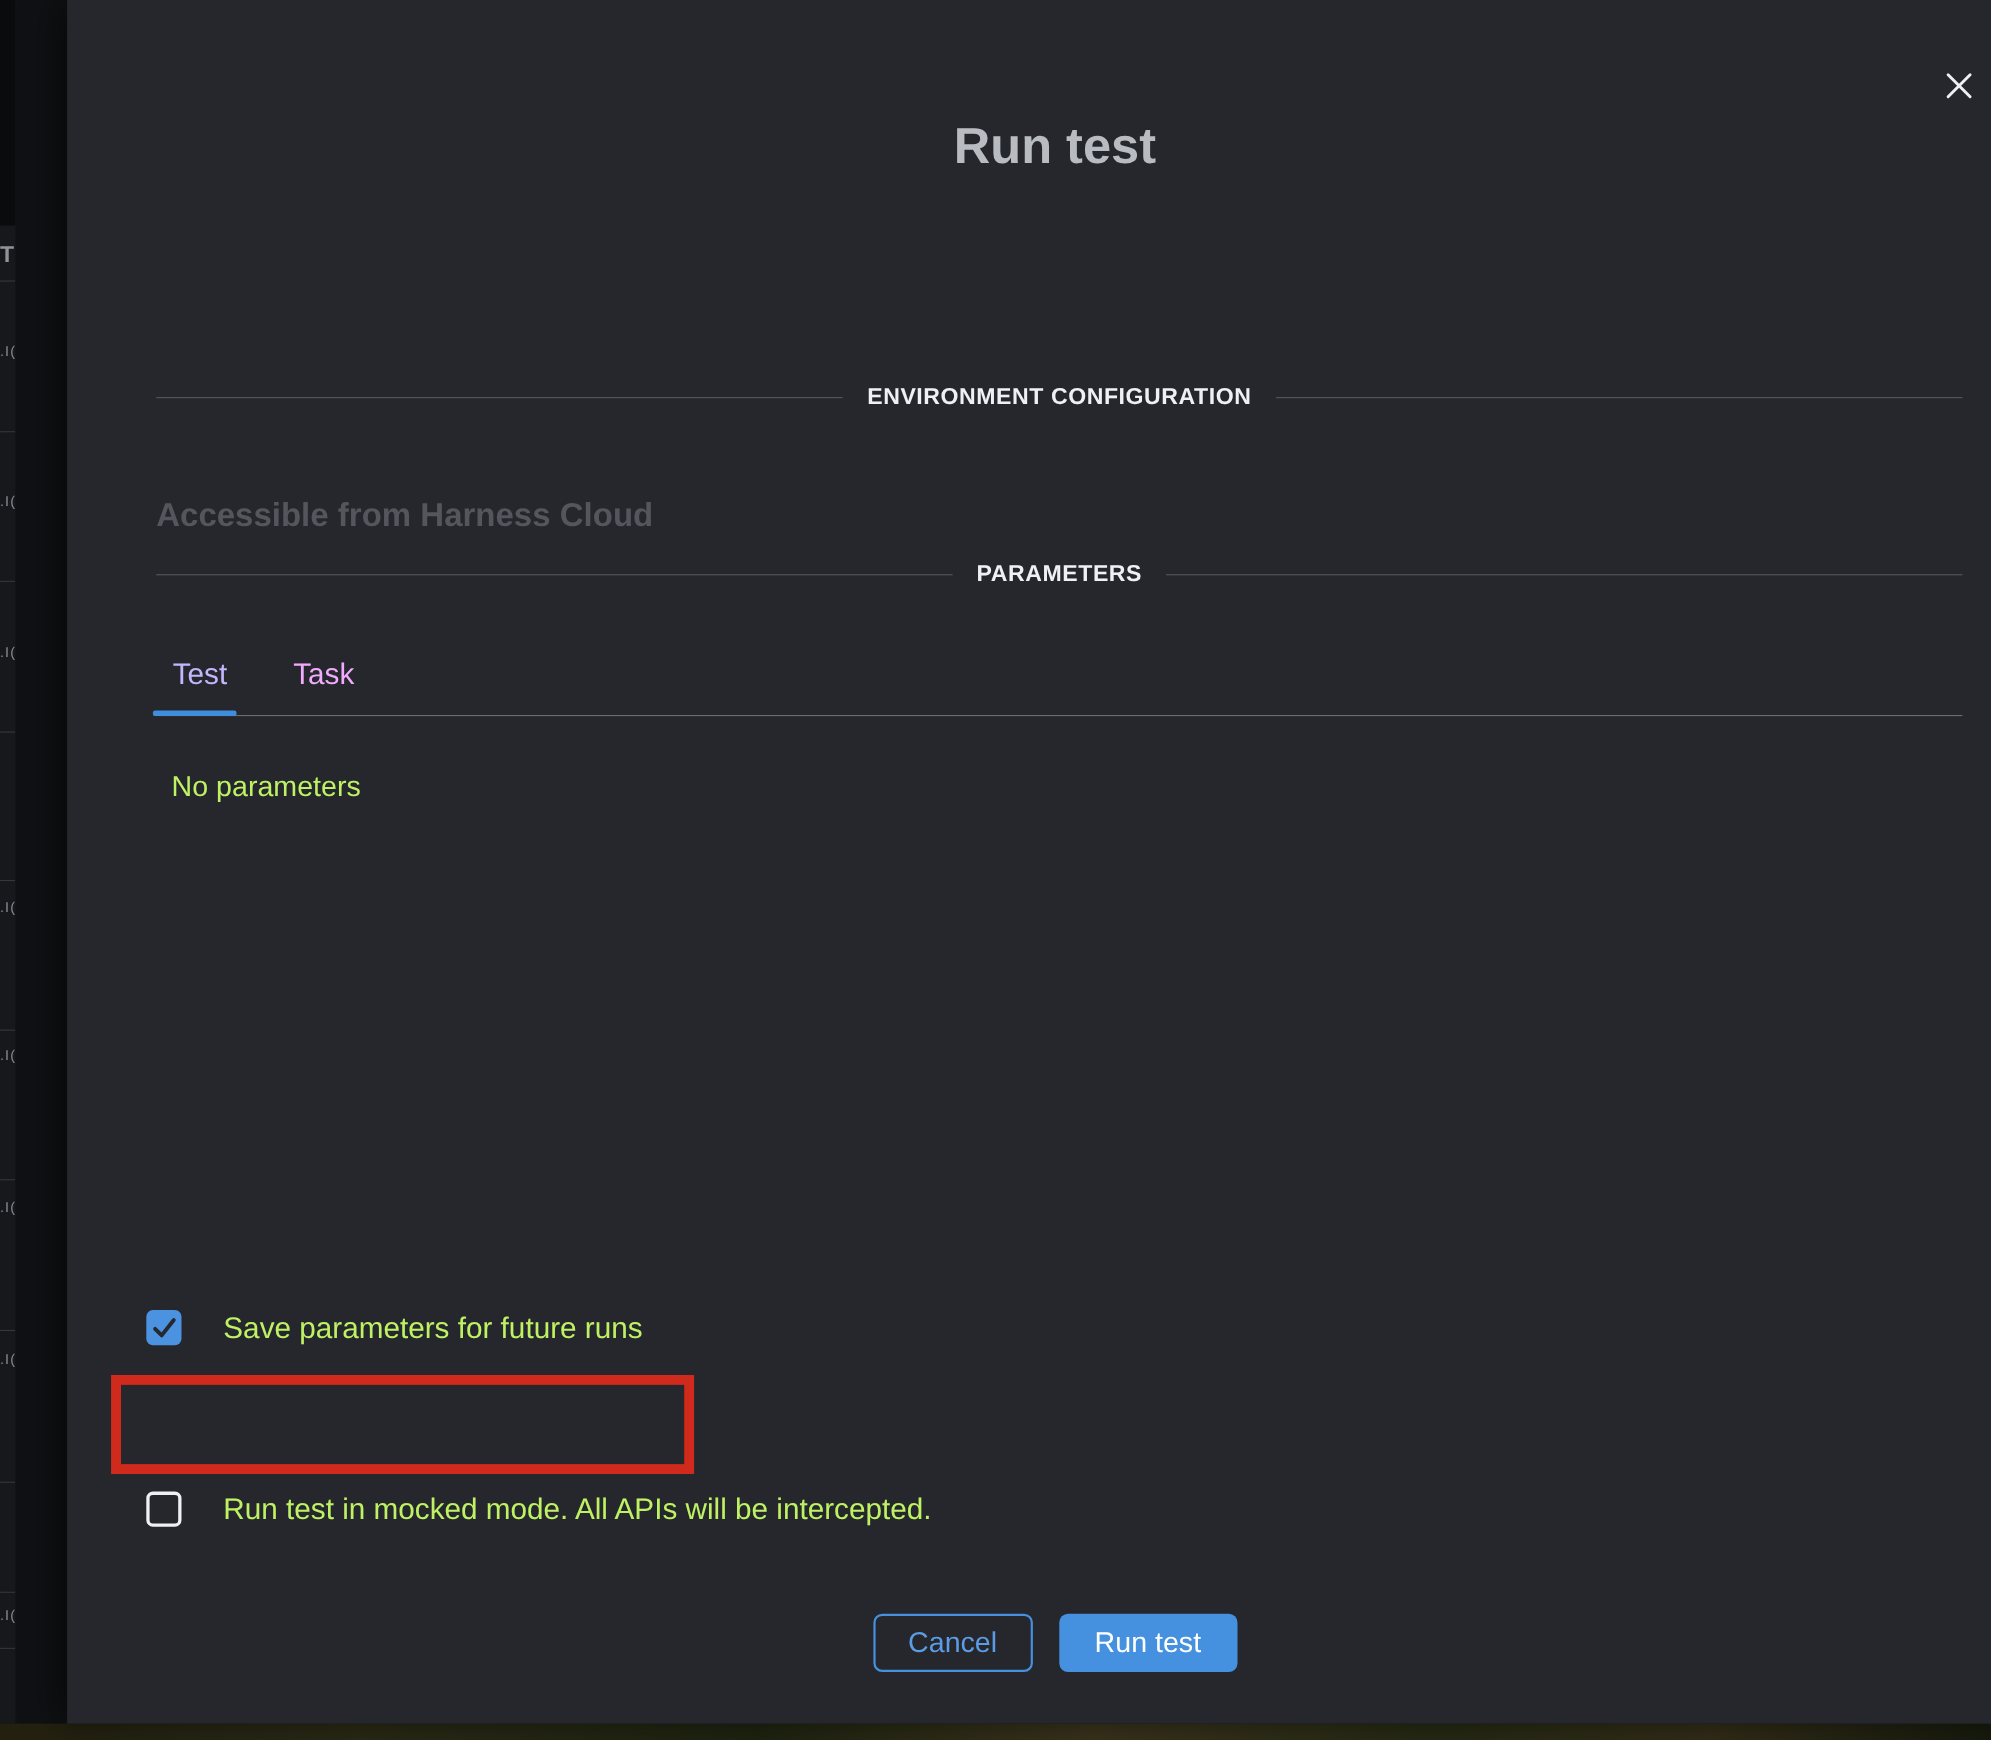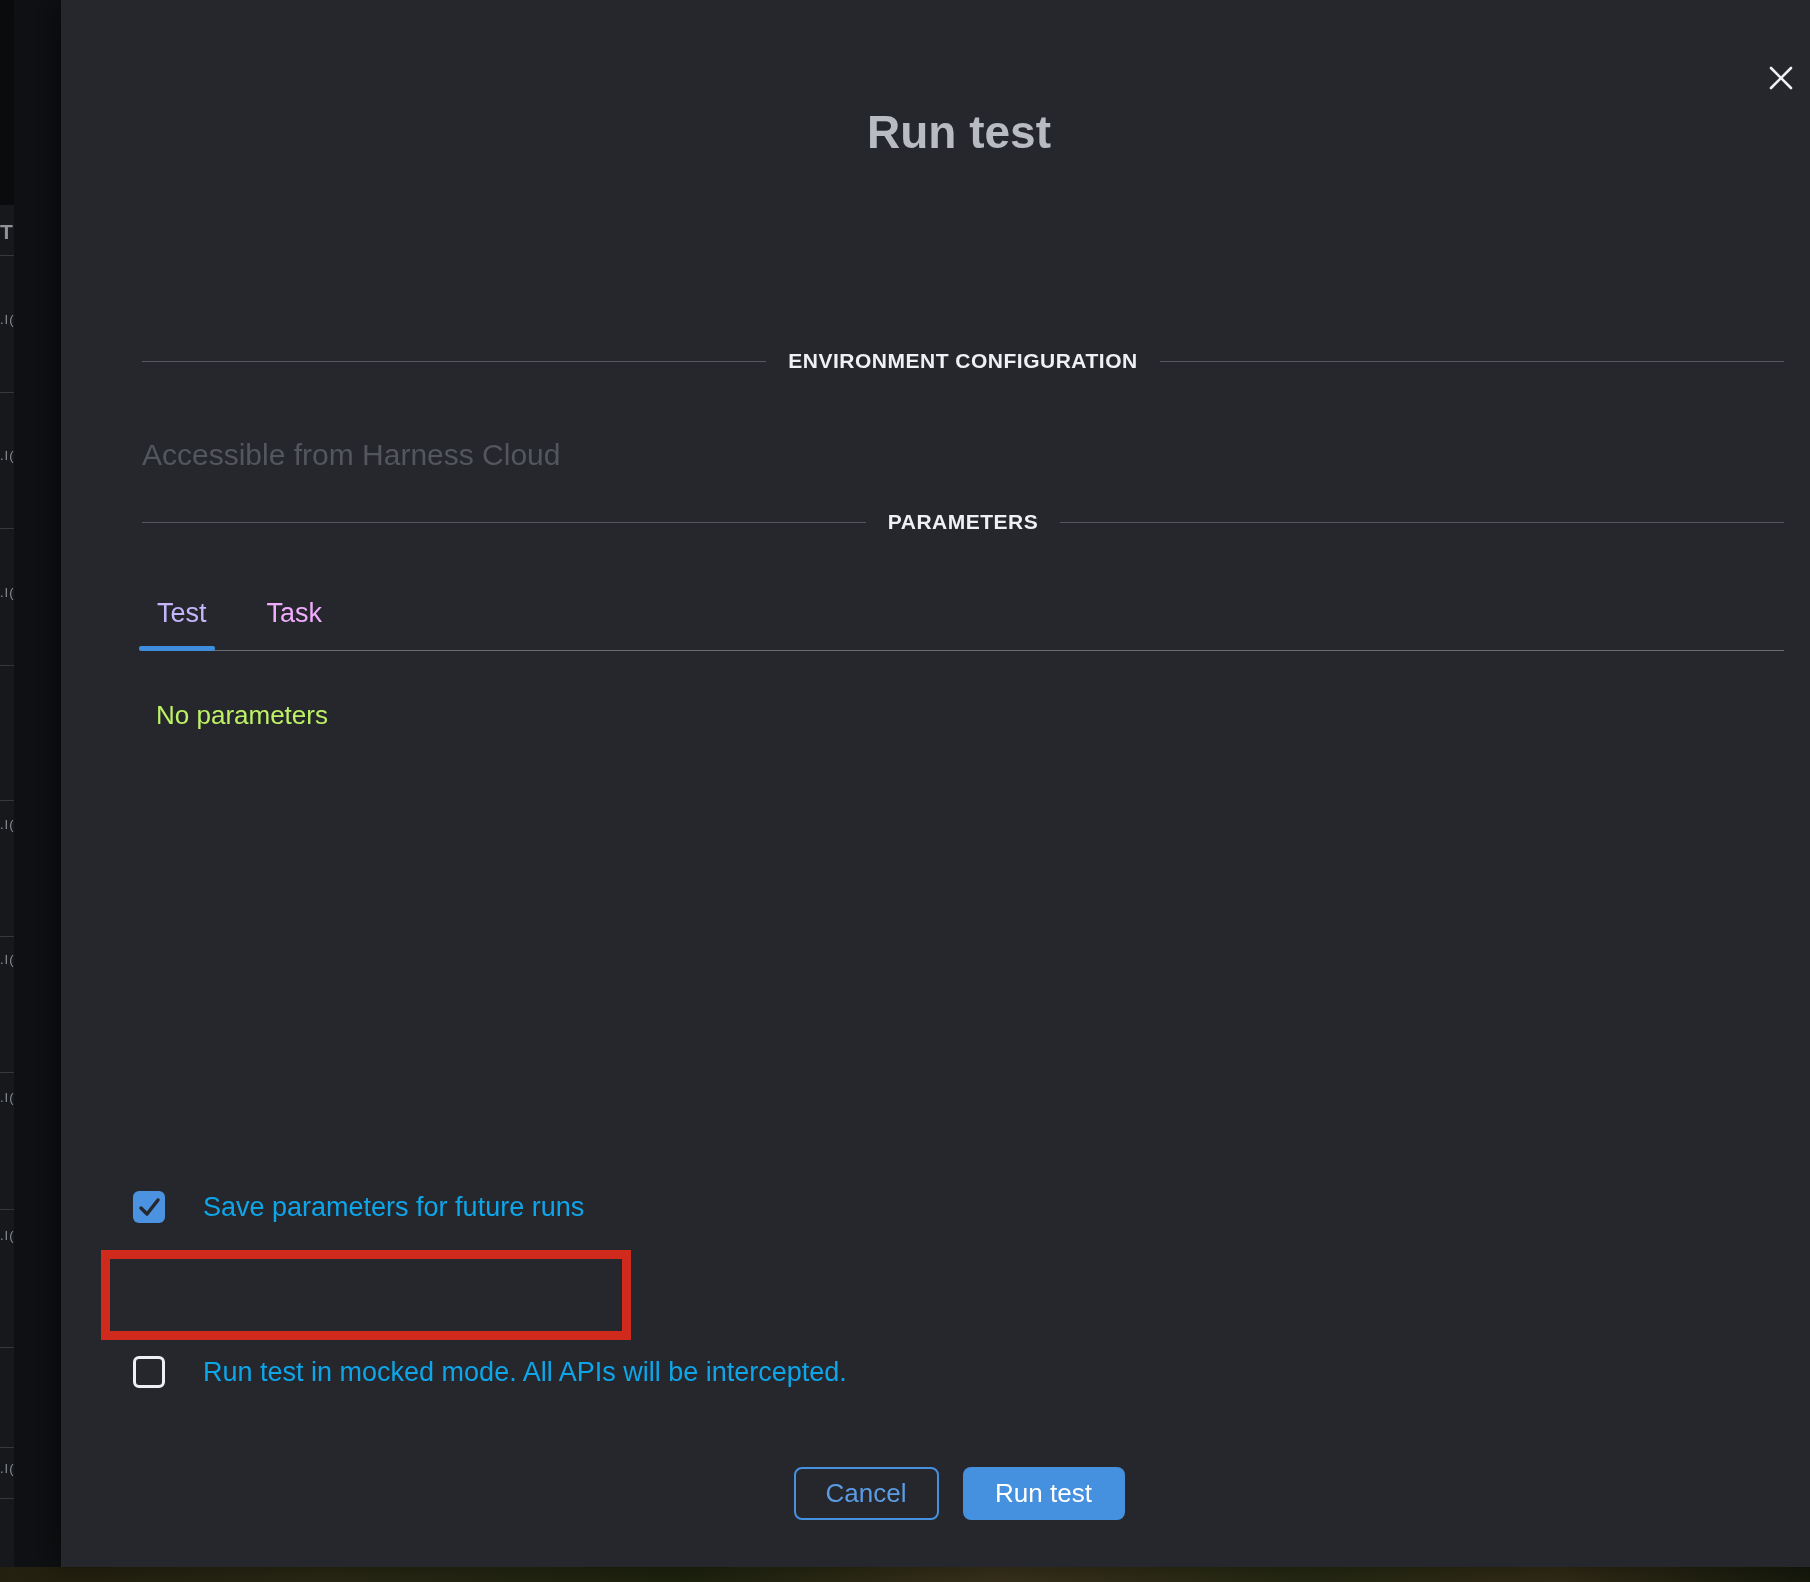--- a/index.html
+++ b/index.html
@@ -43,42 +43,42 @@
 
   
   .section-divider{position:absolute;left:81px;width:1642px;height:26px;
                    display:flex;align-items:center;}
   .section-divider .line{flex:1;height:1px;background:#55585e;}
   .section-divider .label{margin:0 22px;font-size:21px;font-weight:bold;color:#eef0f3;
                           letter-spacing:.5px;white-space:nowrap;}
   .divider-envconf{top:348px;}
   .divider-params{top:509px;}
 
-  .env-note{position:absolute;left:81px;top:438px;font-size:30px;font-weight:normal;color:#53565c;}
+  .env-note{position:absolute;left:81px;top:452px;font-size:30px;font-weight:bold;color:#53565c;}
 
   
   .tabs-wrap{position:absolute;left:81px;top:598px;width:1642px;}
   .tabs-row{display:flex;gap:60px;padding-left:15px;}
   .tab{font-size:27px;color:#f0abfc;cursor:pointer;}
   .tab.active{color:#c4b5fd;text-align:center;}
   .tabs-line{position:relative;margin-top:21px;height:1px;background:rgba(255,255,255,.32);}
   .tab-underline{position:absolute;left:-3px;top:-4px;width:76px;height:5px;background:#3e8edd;border-radius:2px;}
 
   .empty-state{position:absolute;left:95px;top:700px;font-size:26px;color:#bef264;}
 
   
   .opt-row{position:absolute;left:72px;display:flex;align-items:center;height:36px;}
   .opt-row.r1{top:1189px;}
   .opt-row.r2{top:1278px;}
   .opt-row.r3{top:1354px;}
   .checkbox{width:32px;height:32px;border-radius:6px;box-sizing:border-box;flex:none;cursor:pointer;
             display:flex;align-items:center;justify-content:center;}
   .checkbox.checked{background:#4b92e0;}
   .checkbox.unchecked{background:transparent;border:3px solid #eef0f3;}
-  .opt-label{margin-left:38px;font-size:27px;color:#0ea5e9;white-space:nowrap;}
+  .opt-label{margin-left:38px;font-size:27px;color:#bef264;white-space:nowrap;}
   .info-icon{margin-left:16px;flex:none;cursor:pointer;display:flex;}
 
   
   .highlight-box{position:absolute;left:40px;top:1250px;width:530px;height:90px;
                  border:9px solid #cf2a1b;box-sizing:border-box;pointer-events:none;}
 
   
   .footer{position:absolute;left:0;top:1467px;width:1796px;display:flex;justify-content:center;gap:24px;}
   .btn{height:53px;border-radius:8px;font-size:26px;display:flex;align-items:center;justify-content:center;
        box-sizing:border-box;cursor:pointer;font-family:inherit;}

